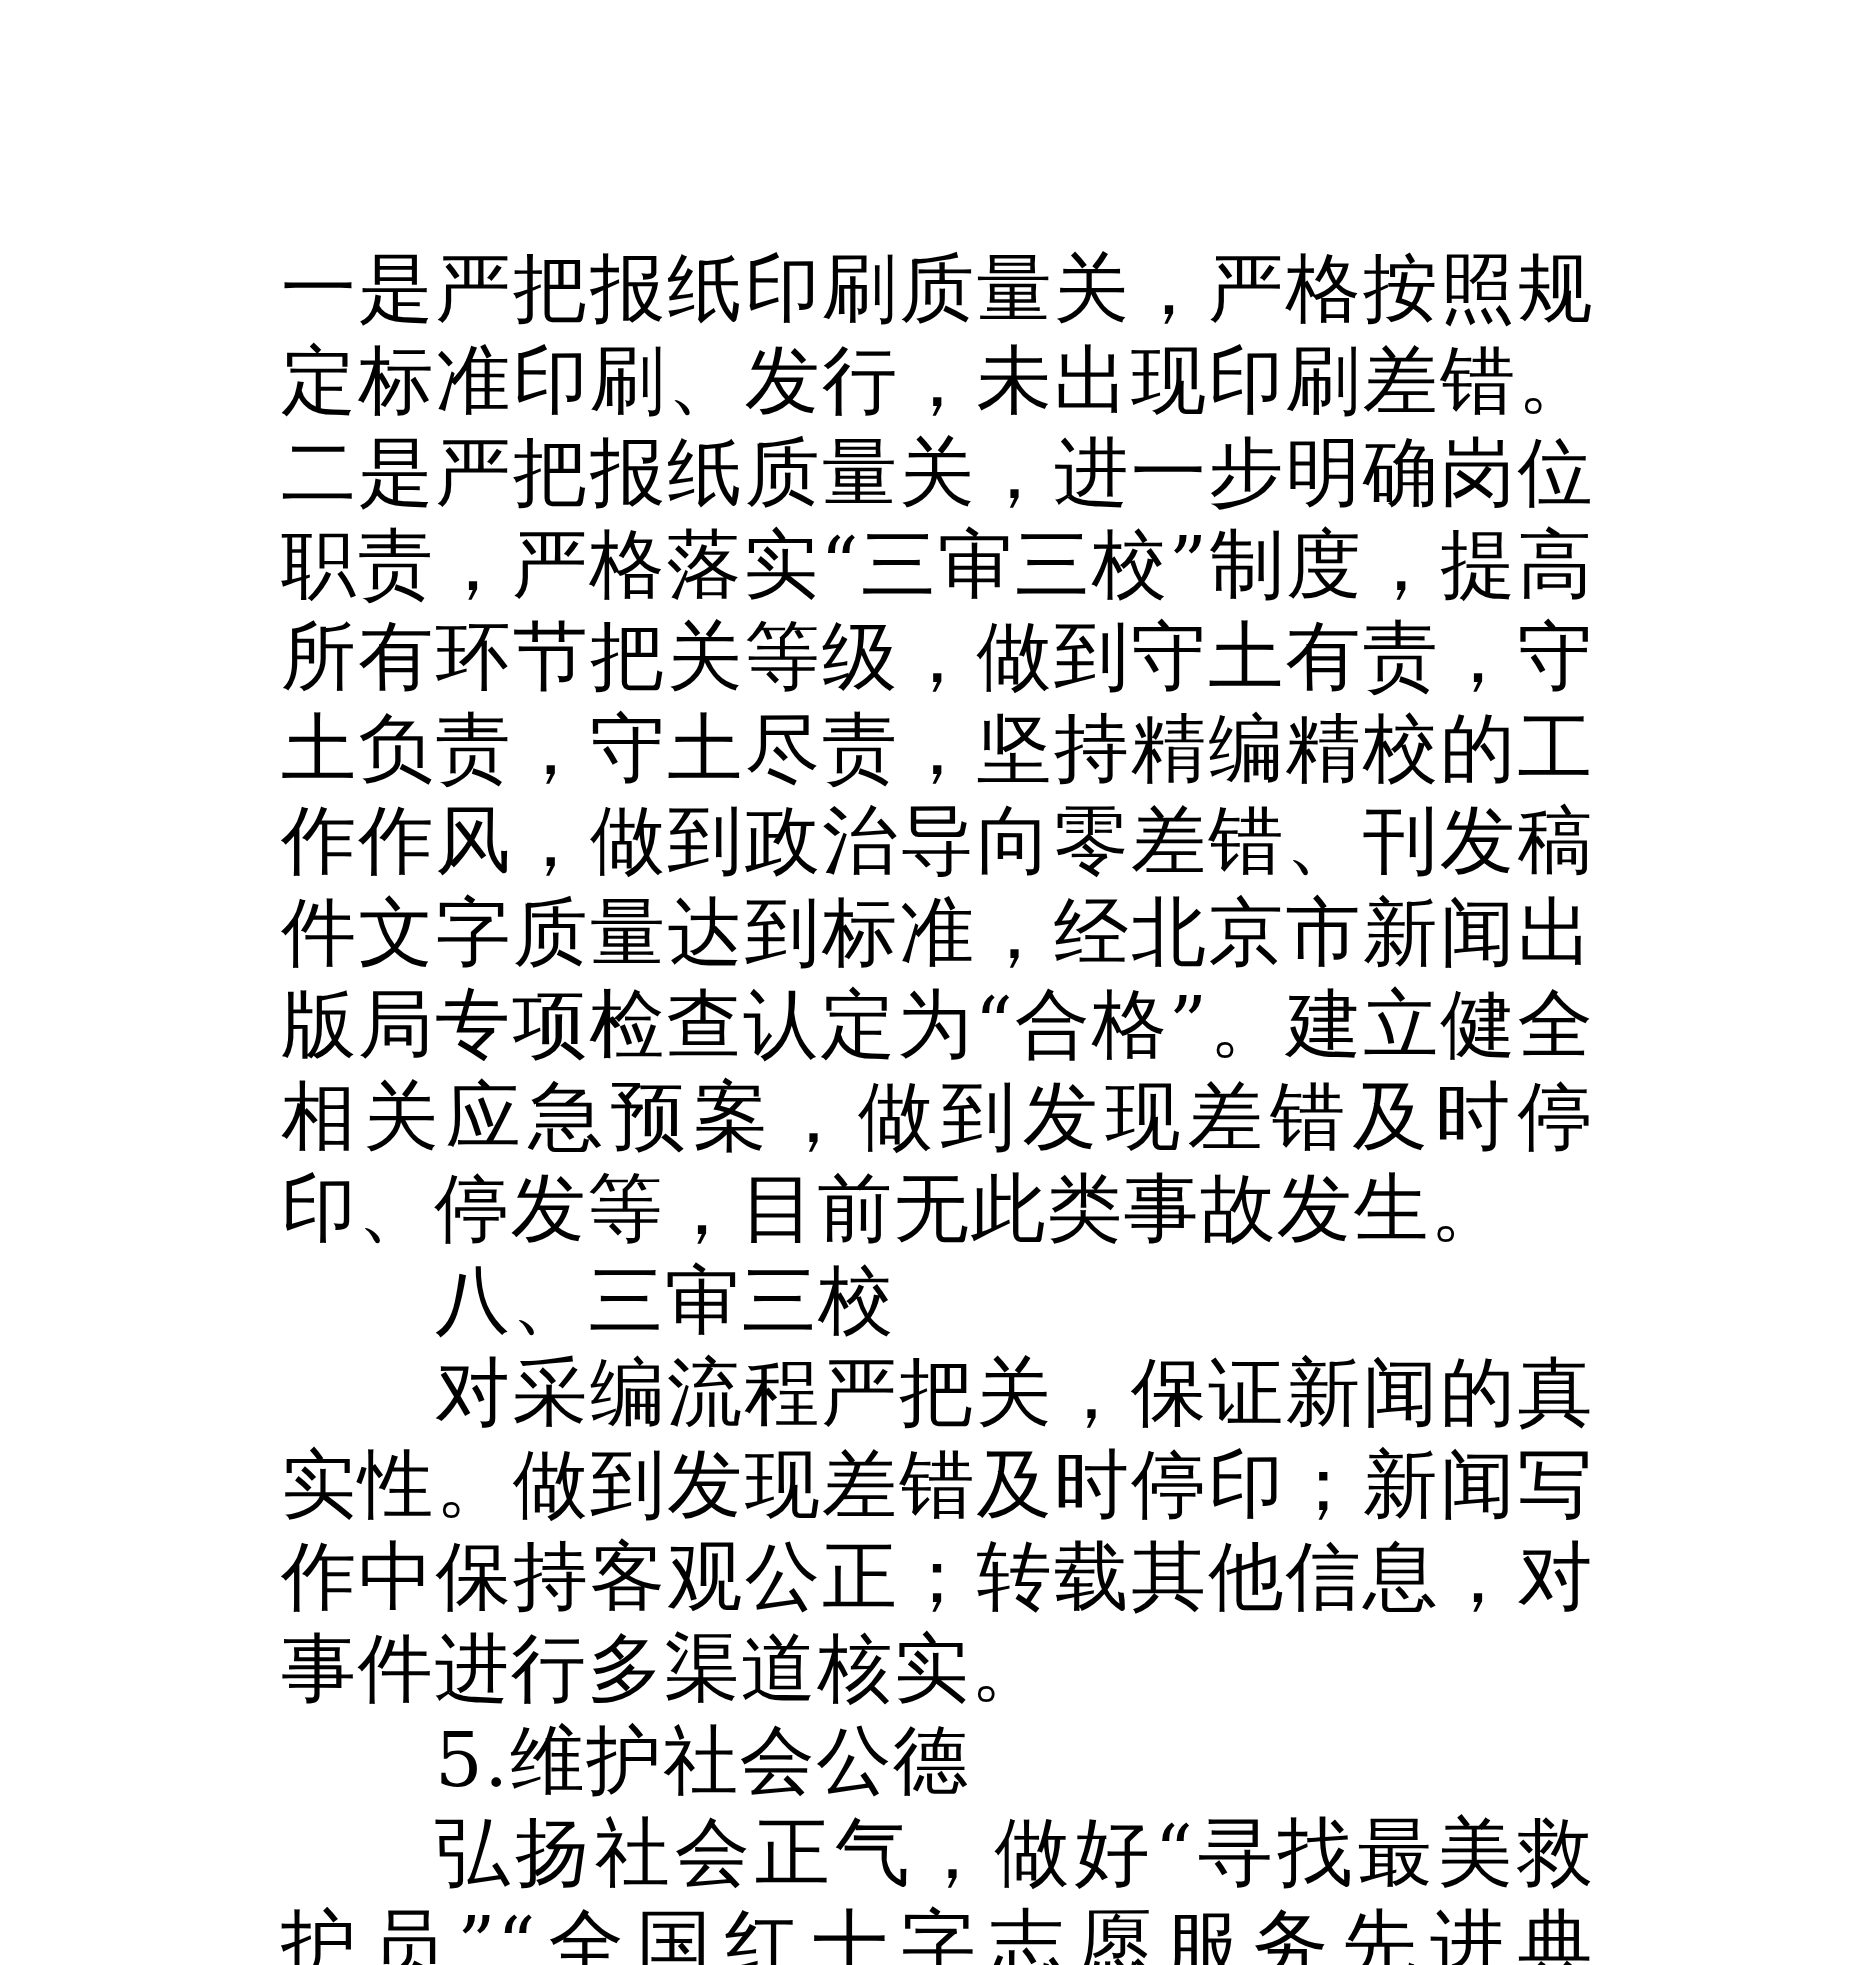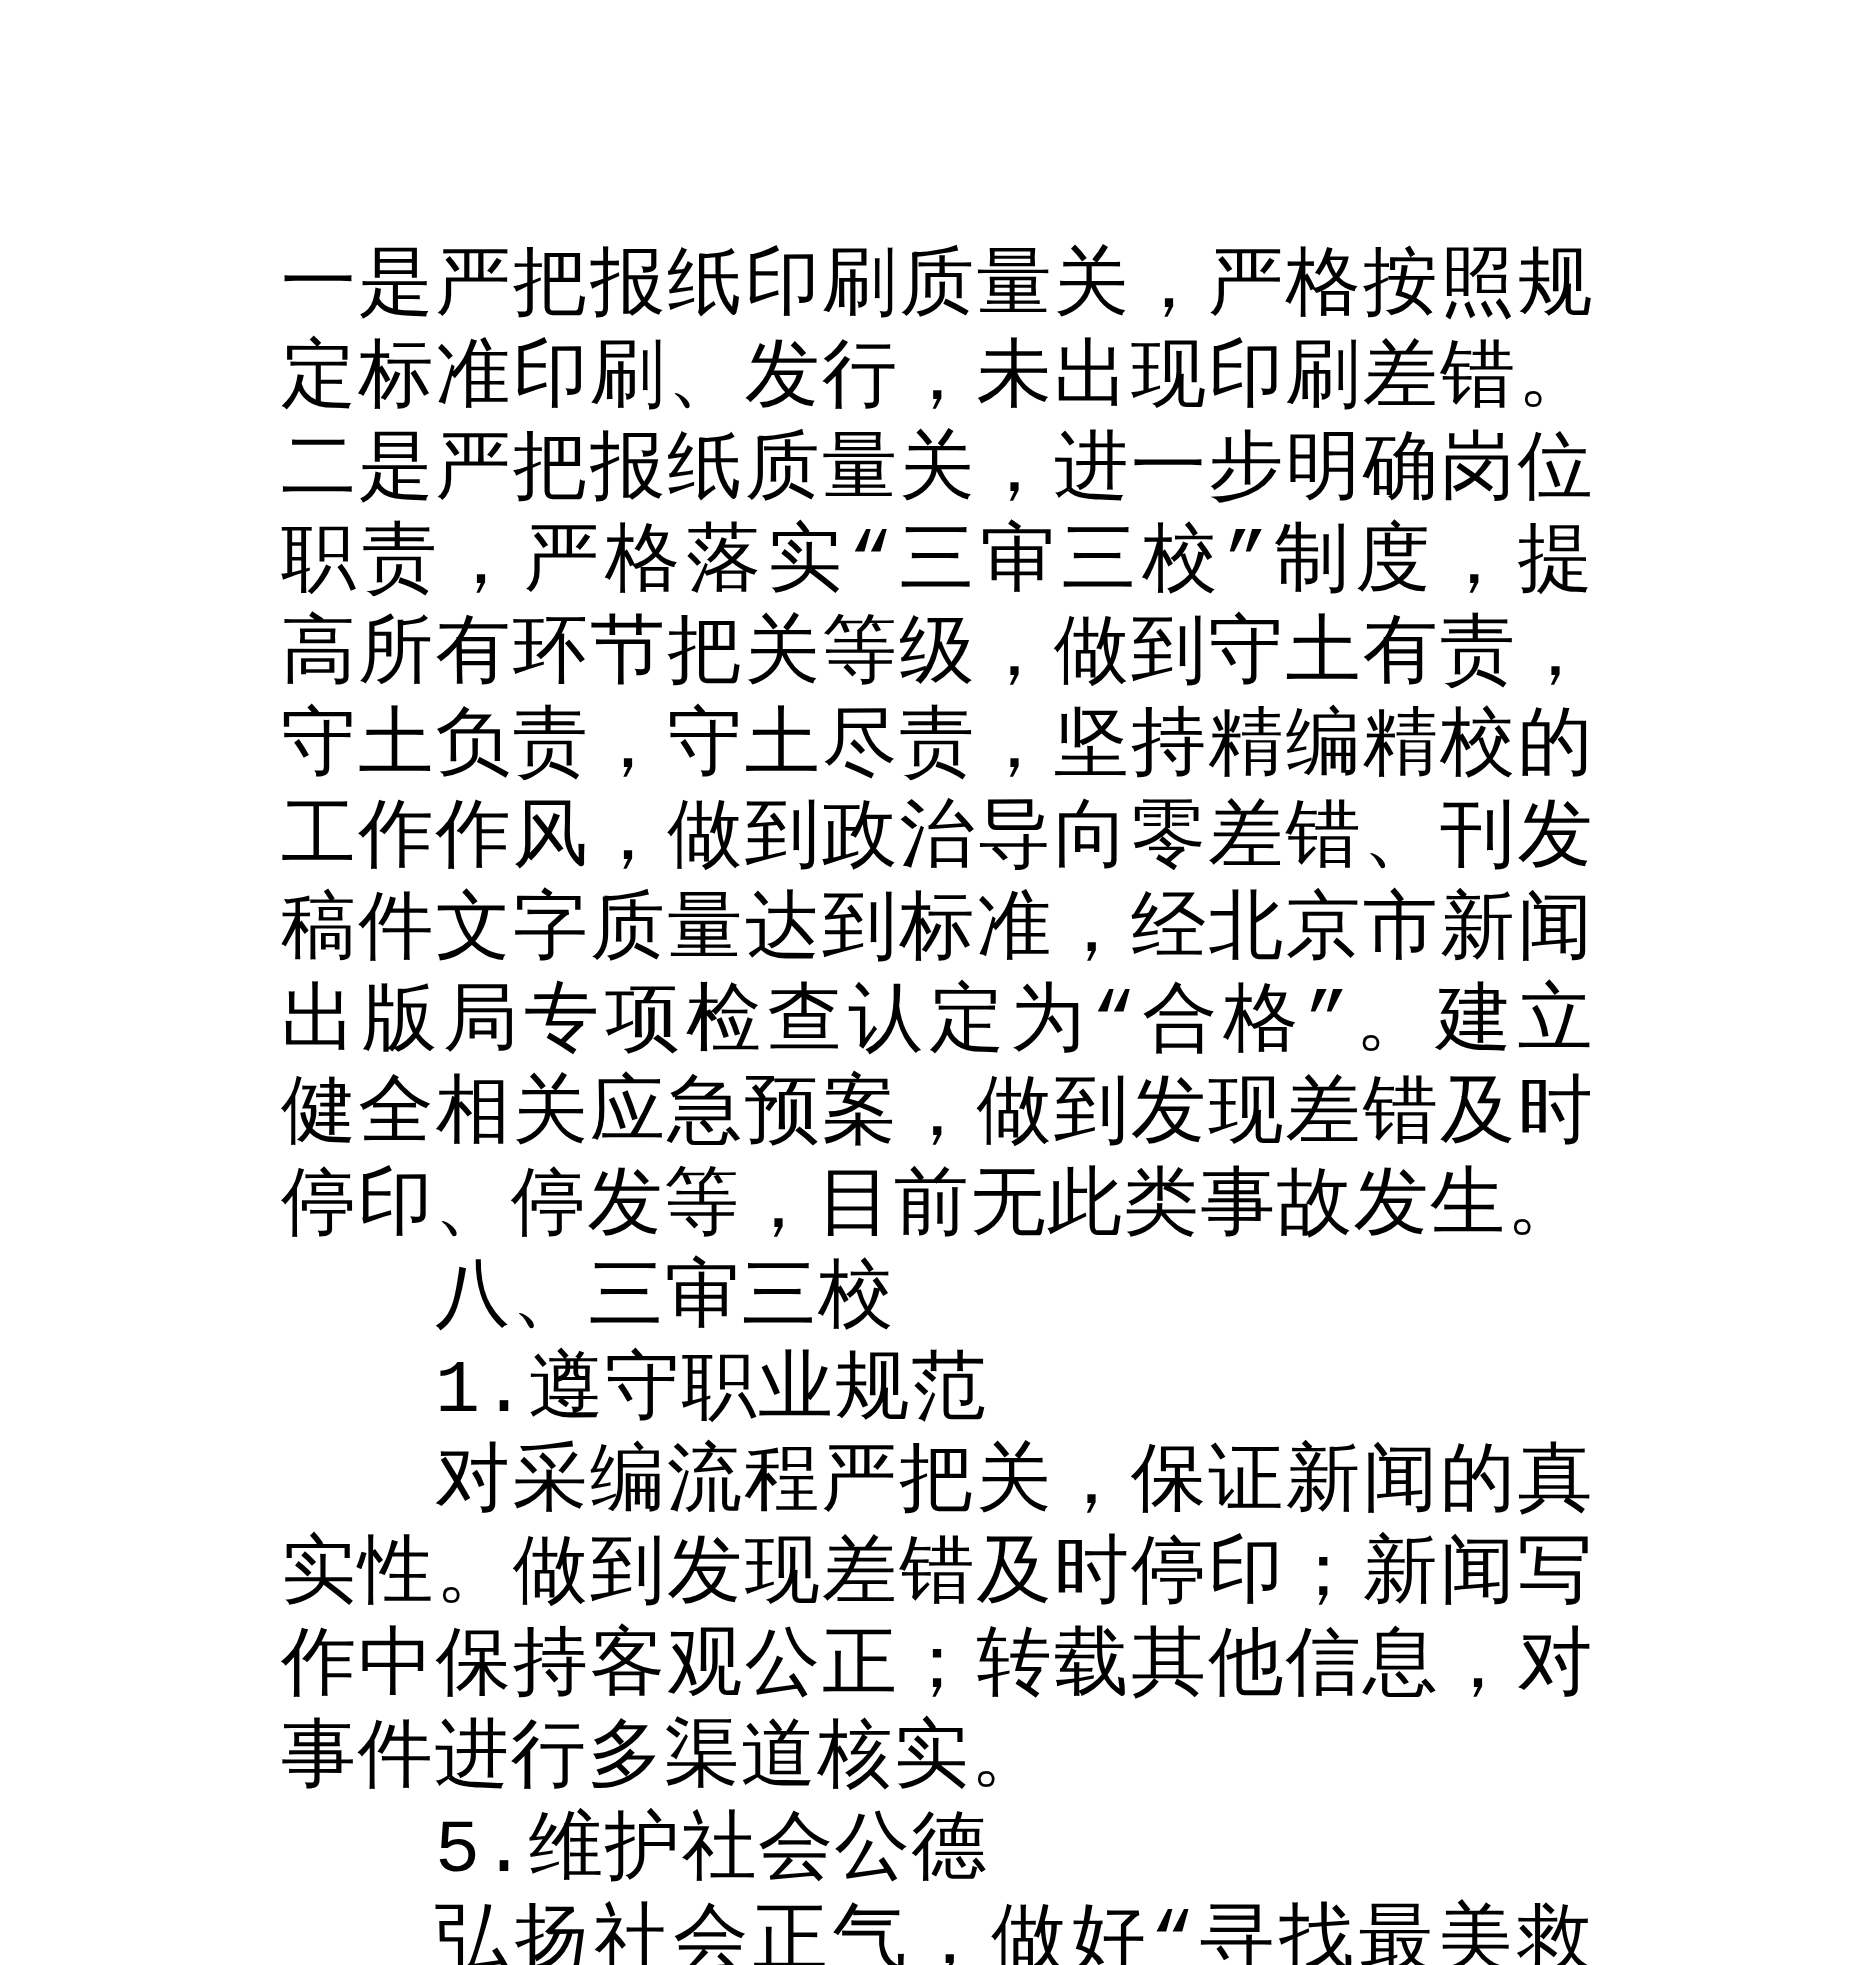--- a/index.html
+++ b/index.html
@@ -4,31 +4,30 @@
 <style>
   html, body { margin: 0; padding: 0; background: #ffffff; }
   body { width: 1872px; height: 2647px; position: relative; overflow: hidden; }
   .page { position: absolute; left: 0; top: 0; width: 1872px; height: 2647px; background: #ffffff; }
   .text-body {
     position: absolute; left: 281px; top: 242px; width: 1313px;
     font-family: "DejaVu Serif", "Liberation Serif", serif;
     font-size: 75px; line-height: 92px; color: #000000;
     text-align: justify; letter-spacing: 1.6px;
   }
-  .para { margin: 0; font-family: Liberation Mono, monospace; }
+  .para { margin: 0; }
   .indent { text-indent: 154px; }
 </style>
 </head>
 <body>
 
 <div class="page">
   <div class="text-body">
     <p class="para">一是严把报纸印刷质量关，严格按照规定标准印刷、发行，未出现印刷差错。二是严把报纸质量关，进一步明确岗位职责，严格落实“三审三校”制度，提高所有环节把关等级，做到守土有责，守土负责，守土尽责，坚持精编精校的工作作风，做到政治导向零差错、刊发稿件文字质量达到标准，经北京市新闻出版局专项检查认定为“合格”。建立健全相关应急预案，做到发现差错及时停印、停发等，目前无此类事故发生。</p>
     <p class="para indent">八、三审三校</p>
-    <p class="para indent">1.遵守职业规范</p>
     <p class="para indent">对采编流程严把关，保证新闻的真实性。做到发现差错及时停印；新闻写作中保持客观公正；转载其他信息，对事件进行多渠道核实。</p>
     <p class="para indent">5.维护社会公德</p>
     <p class="para indent">弘扬社会正气，做好“寻找最美救护员”“全国红十字志愿服务先进典型”等优秀志愿者、爱心人士的事迹报道，传播社会公德、美德。</p>
 
   </div>
 
 </div>
 
 
 </body></html>

